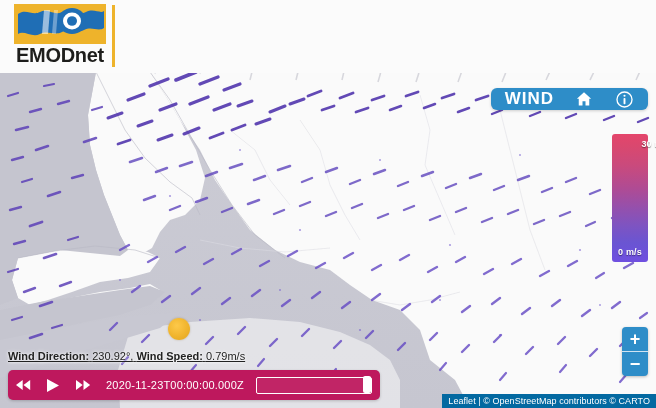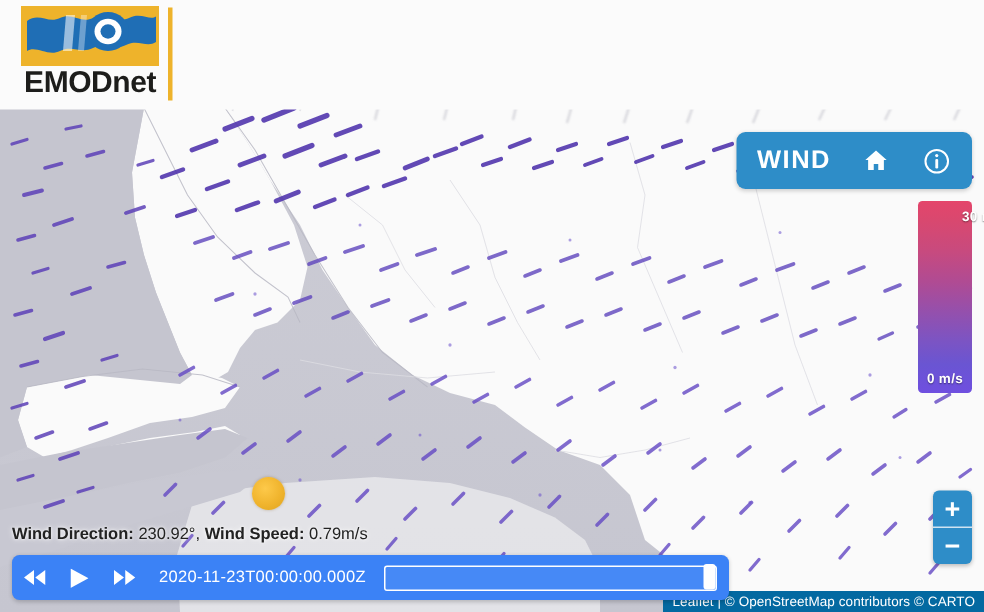--- a/index.html
+++ b/index.html
@@ -114,21 +114,21 @@
     width: 656px;
     height: 408px;
     display: block;
   }
 
   
   .wind-panel {
     position: absolute;
     right: 8px;
     top: 88px;
-    height: 38px;
+    height: 22px;
     background: #2e8dc8;
     border-radius: 6px;
     display: flex;
     align-items: center;
     padding: 0 14px;
     gap: 20px;
     z-index: 60;
     box-shadow: 0 1px 3px rgba(0,0,0,0.18);
   }
   .wind-label {
@@ -215,20 +215,21 @@
   
   .readout {
     position: absolute;
     left: 8px;
     bottom: 46px;
     z-index: 55;
     font-size: 11px;
     color: #222222;
     white-space: nowrap;
     text-shadow: 0 0 2px rgba(255,255,255,0.95), 0 0 4px rgba(255,255,255,0.8);
+    text-decoration: underline;
   }
   .readout b { font-weight: bold; }
   .readout .val { font-weight: normal; }
 
   
   .station-marker {
     position: absolute;
     left: 168px;
     top: 318px;
     width: 22px;
@@ -238,23 +239,23 @@
     z-index: 50;
     box-shadow: 0 0 2px rgba(120,80,0,0.35);
     cursor: pointer;
   }
 
   
   .timebar {
     position: absolute;
     left: 8px;
     bottom: 8px;
-    width: 478px;
+    width: 372px;
     height: 30px;
-    background: #3b82f6;
+    background: #be185d;
     border-radius: 5px;
     display: flex;
     align-items: center;
     z-index: 60;
     box-shadow: 0 1px 3px rgba(0,0,0,0.2);
   }
   .tb-btn {
     width: 30px;
     height: 30px;
     display: flex;

